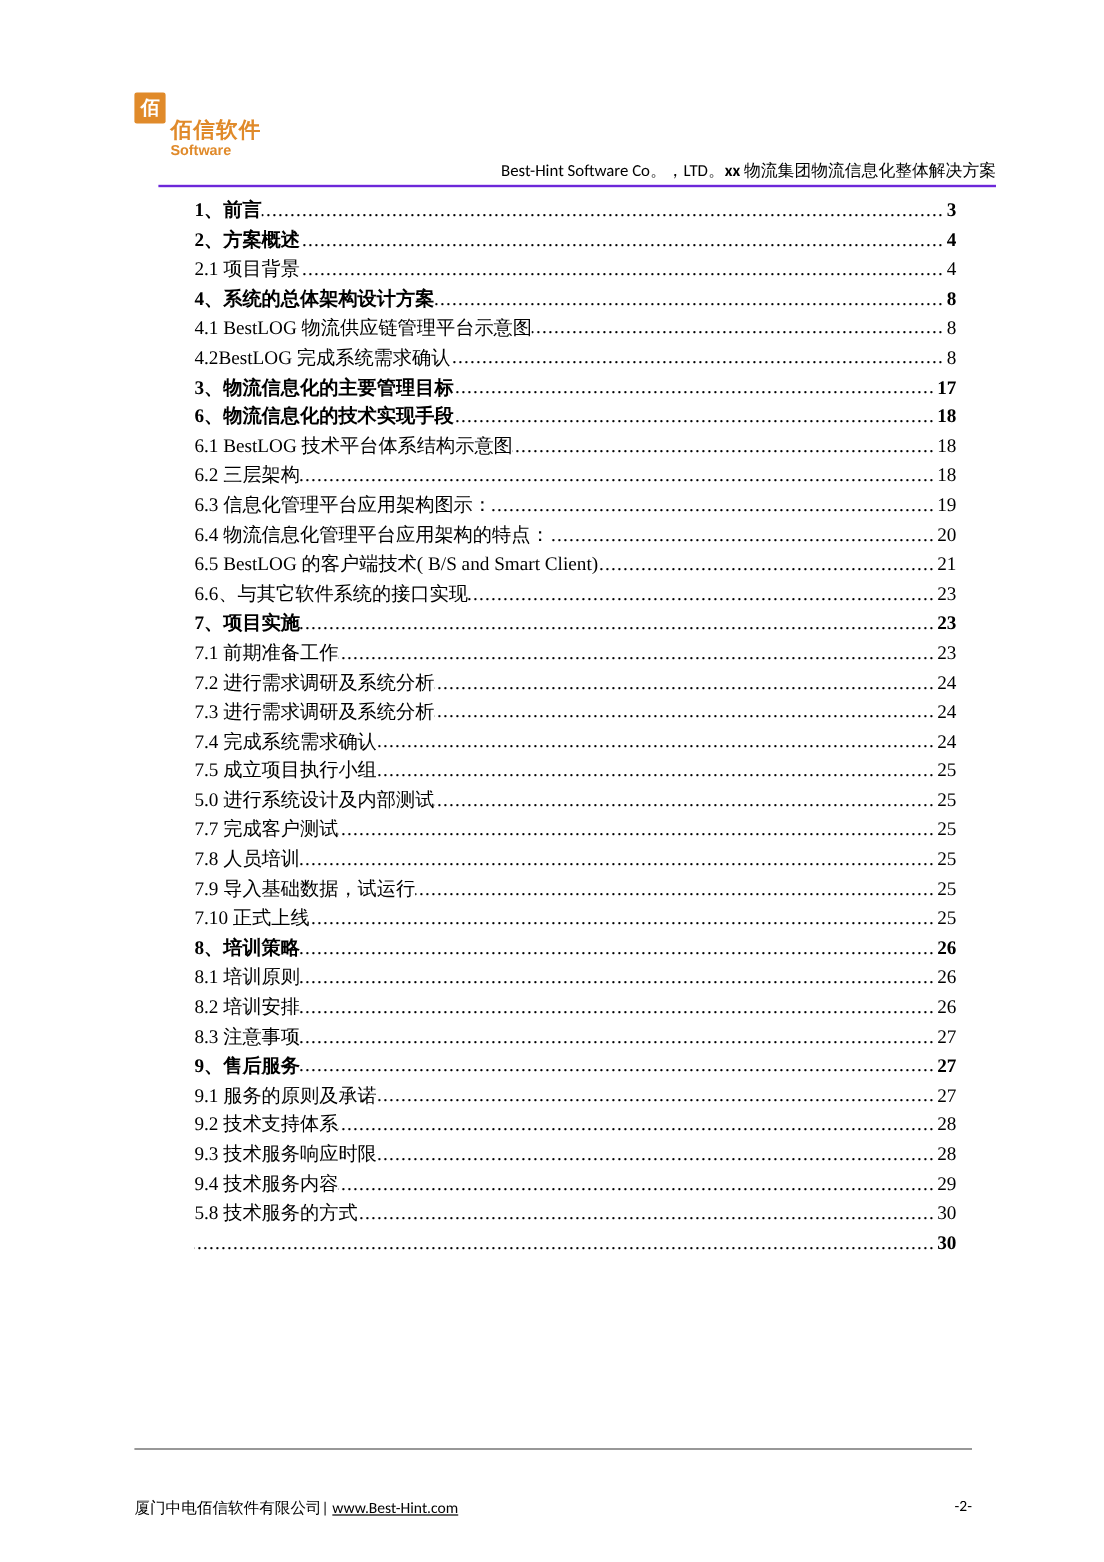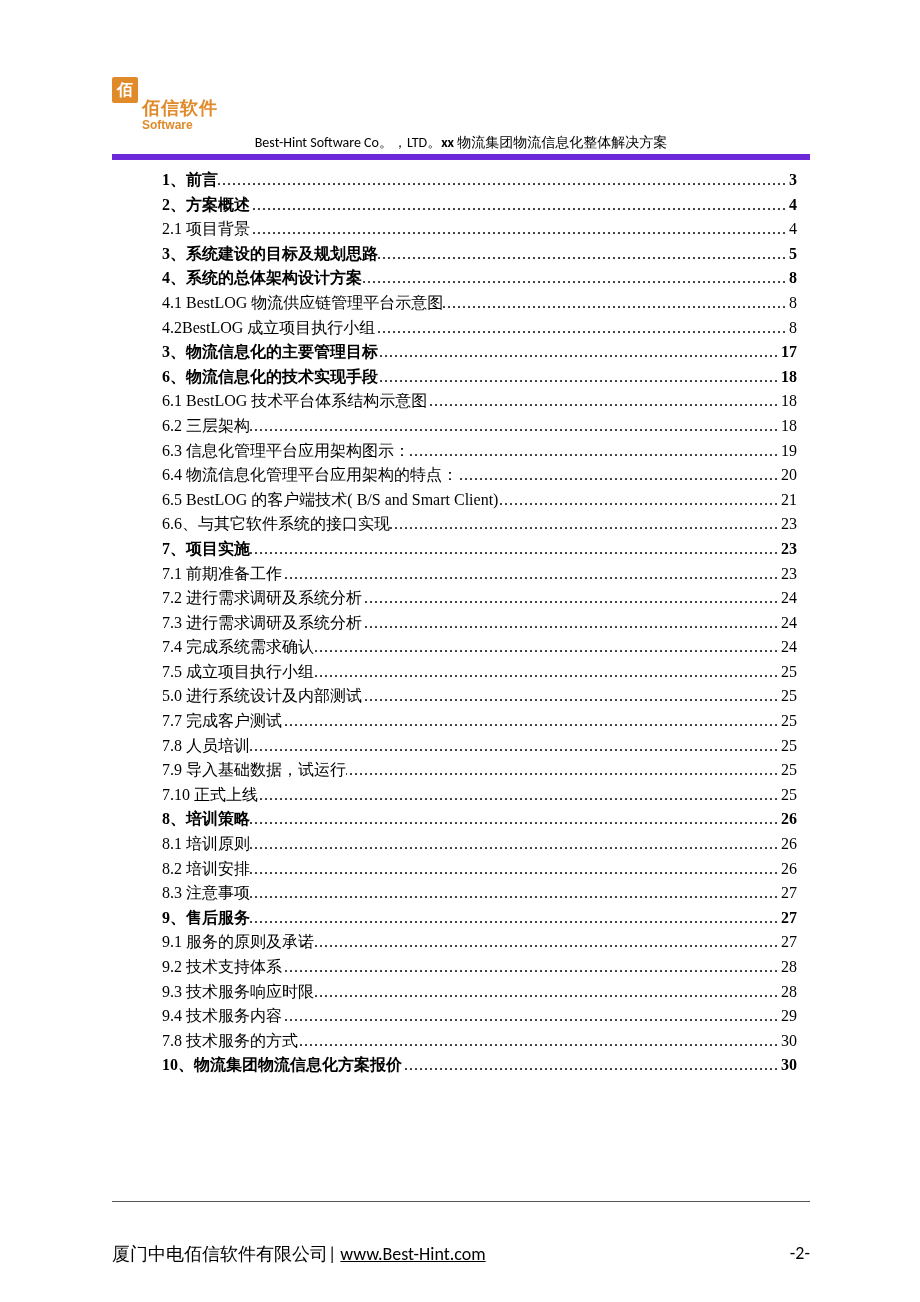--- a/index.html
+++ b/index.html
@@ -50,26 +50,27 @@
     display: block;
     color: #e08a2a;
     font-weight: bold;
     font-size: 12px;
     font-family: "Arial", sans-serif;
     margin-left: 30px;
     margin-top: -2px;
   }
   .header-line {
     display: flex;
-    justify-content: center;
-    border-bottom: 6px solid #6d28d9;
+    justify-content: flex-end;
+    border-bottom: 2px solid #6d28d9;
     font-size: 14px;
     font-family: "Calibri", "SimSun", sans-serif;
     padding-bottom: 2px;
     width: 698px;
+    margin-left: 20px;
   }
   .header-left { }
   .header-right { }
   .header-right-bold { font-weight: bold; }
   .toc {
     margin-top: 8px;
     width: 635px;
     margin-left: 50px;
   }
   .toc-row {
@@ -102,21 +103,21 @@
     width: 698px;
   }
   .footer-divider {
     border-top: 1px solid #555;
     height: 0;
     margin-bottom: 6px;
   }
   .footer-line {
     display: flex;
     justify-content: space-between;
-    font-size: 18px;
+    font-size: 13px;
     font-family: "Calibri", "SimSun", sans-serif;
     margin-top: 40px;
   }
   .footer-link {
     text-decoration: underline;
     color: #000;
   }
 </style>
 </head>
 <body>
@@ -147,36 +148,31 @@
         <span class="toc-label bold">2、方案概述</span>
         <span class="toc-leader"></span>
         <span class="toc-page bold">4</span>
       </div>
       <div class="toc-row">
         <span class="toc-label">2.1 项目背景</span>
         <span class="toc-leader"></span>
         <span class="toc-page">4</span>
       </div>
       <div class="toc-row">
-        <span class="toc-label bold">3、系统建设的目标及规划思路</span>
-        <span class="toc-leader"></span>
-        <span class="toc-page bold">5</span>
-      </div>
-      <div class="toc-row">
         <span class="toc-label bold">4、系统的总体架构设计方案</span>
         <span class="toc-leader"></span>
         <span class="toc-page bold">8</span>
       </div>
       <div class="toc-row">
         <span class="toc-label">4.1 BestLOG 物流供应链管理平台示意图</span>
         <span class="toc-leader"></span>
         <span class="toc-page">8</span>
       </div>
       <div class="toc-row">
-        <span class="toc-label">4.2BestLOG 成立项目执行小组</span>
+        <span class="toc-label">4.2BestLOG 完成系统需求确认</span>
         <span class="toc-leader"></span>
         <span class="toc-page">8</span>
       </div>
       <div class="toc-row">
         <span class="toc-label bold">3、物流信息化的主要管理目标</span>
         <span class="toc-leader"></span>
         <span class="toc-page bold">17</span>
       </div>
       <div class="toc-row">
         <span class="toc-label bold">6、物流信息化的技术实现手段</span>
@@ -307,26 +303,25 @@
         <span class="toc-label">9.3 技术服务响应时限</span>
         <span class="toc-leader"></span>
         <span class="toc-page">28</span>
       </div>
       <div class="toc-row">
         <span class="toc-label">9.4 技术服务内容</span>
         <span class="toc-leader"></span>
         <span class="toc-page">29</span>
       </div>
       <div class="toc-row">
-        <span class="toc-label">7.8 技术服务的方式</span>
+        <span class="toc-label">5.8 技术服务的方式</span>
         <span class="toc-leader"></span>
         <span class="toc-page">30</span>
       </div>
       <div class="toc-row">
-        <span class="toc-label bold">10、物流集团物流信息化方案报价</span>
         <span class="toc-leader"></span>
         <span class="toc-page bold">30</span>
       </div>
     </div>
 </div>
 
 <div class="footer-area">
   <div class="footer-divider"></div>
   <div class="footer-line">
     <span>

